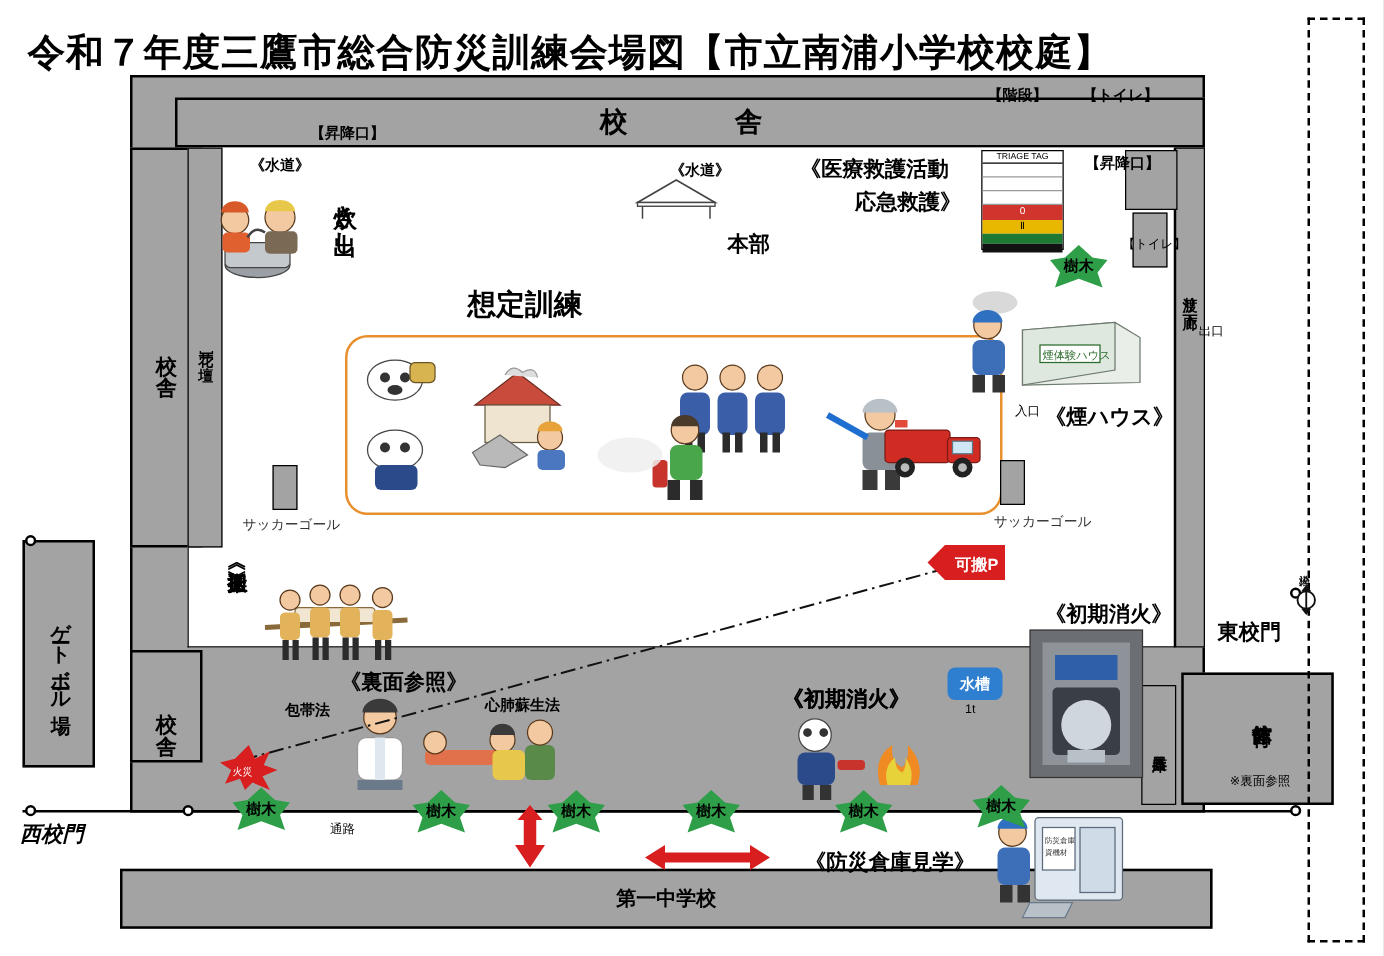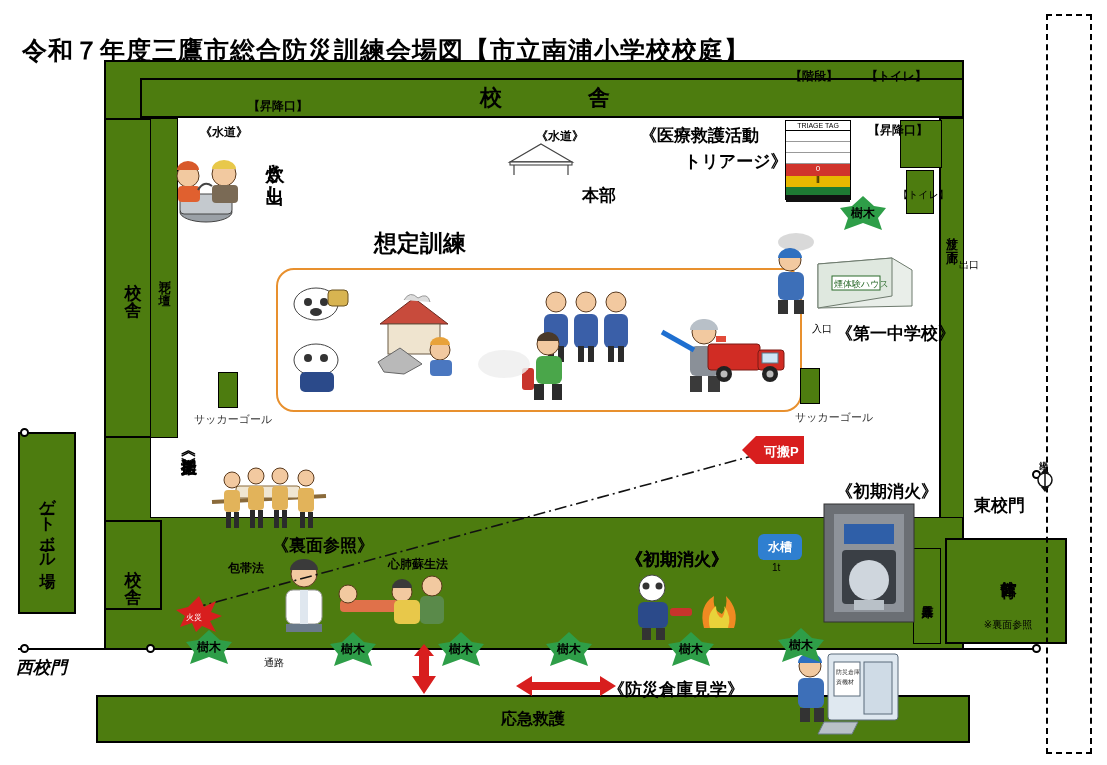--- a/index.html
+++ b/index.html
@@ -6,29 +6,29 @@
   body{
     width:1107px;height:765px;
     background:#ffffff;
     font-family:"Liberation Sans","DejaVu Sans",sans-serif;
     color:#000;
     position:relative;
     overflow:hidden;
   }
   .abs{position:absolute;}
   .title{
-    left:22px;top:34px;
-    font-size:25px;font-weight:bold;
+    left:22px;top:22px;
+    font-size:30px;font-weight:bold;
     letter-spacing:1px;
     white-space:nowrap;
   }
   
   .box{
     border:2px solid #000;
-    background:#4d7c0f;
+    background:#a3a3a3;
     box-sizing:border-box;
   }
   .thin{border-width:1px;}
   .lbl{
     display:flex;align-items:center;justify-content:center;
     text-align:center;
     box-sizing:border-box;
   }
   
   #ground-frame{left:104px;top:60px;width:860px;height:590px;}
@@ -136,21 +136,21 @@
   <span class="vlabel" style="font-size:12px;">器具庫</span>
 </div>
 <div class="abs box" id="gym">
   <div class="abs" style="left:0;top:14px;width:122px;text-align:center;">
     <span class="vlabel" style="font-size:16px;">体育館</span>
   </div>
   <div class="abs" style="left:0;top:78px;width:122px;text-align:center;font-size:10px;">※裏面参照</div>
 </div>
 
 <div class="abs box lbl" id="bottom-school">
-  <span style="font-size:16px;font-weight:bold;">応急救護</span>
+  <span style="font-size:16px;font-weight:bold;">第一中学校</span>
 </div>
 
 <div class="abs" id="dashed-right"></div>
 
 <div class="abs tag" style="left:790px;top:68px;">【階段】</div>
 <div class="abs tag" style="left:866px;top:68px;">【トイレ】</div>
 <div class="abs tag" style="left:248px;top:98px;">【昇降口】</div>
 <div class="abs tag" style="left:200px;top:124px;">《水道》</div>
 <div class="abs tag" style="left:536px;top:128px;">《水道》</div>
 
@@ -171,21 +171,21 @@
   <circle cx="56" cy="24" r="12" fill="#f2c9a0" stroke="#5a3a1e"></circle>
   <path d="M44 19 a12 9 0 0 1 24 0 z" fill="#e8c84a"></path>
   <rect x="44" y="35" width="26" height="18" rx="4" fill="#7a6a55"></rect>
   <path d="M30 40 q6 -10 14 -4" stroke="#444" fill="none" stroke-width="2"></path>
 </svg>
 <div class="abs" style="left:262px;top:150px;">
   <span class="vlabel" style="font-size:19px;">炊き出し</span>
 </div>
 
 <div class="abs tag-lg" style="left:640px;top:124px;">《医療救護活動</div>
-<div class="abs tag-lg" style="left:684px;top:150px;">トリアージ》</div>
+<div class="abs tag-lg" style="left:684px;top:150px;">応急救護》</div>
 
 <div class="abs" id="triage-card">
   <div style="font-size:7px;text-align:center;border-bottom:1px solid #000;padding:1px 0;">TRIAGE TAG</div>
   <div style="height:10px;border-bottom:1px solid #999;"></div>
   <div style="height:10px;border-bottom:1px solid #999;"></div>
   <div style="height:10px;border-bottom:1px solid #999;"></div>
   <div style="height:12px;background:#D0342C;color:#fff;font-size:8px;text-align:center;">0</div>
   <div style="height:11px;background:#E8B800;font-size:8px;text-align:center;">Ⅱ</div>
   <div style="height:8px;background:#1E7A33;"></div>
   <div style="height:7px;background:#111;"></div>
@@ -279,21 +279,21 @@
   <rect x="12" y="42" width="26" height="28" rx="6" fill="#3d6fb8"></rect>
   <rect x="12" y="70" width="10" height="14" fill="#333"></rect>
   <rect x="28" y="70" width="10" height="14" fill="#333"></rect>
   <polygon points="52,34 126,28 146,40 146,76 52,78" fill="#e9eee9" stroke="#6d7a6d"></polygon>
   <polygon points="52,34 126,28 126,66 52,78" fill="#dfe8df" stroke="#6d7a6d"></polygon>
   <rect x="66" y="46" width="48" height="14" fill="#fff" stroke="#2b6b2b"></rect>
   <text x="68" y="57" font-size="9" fill="#2b6b2b" font-family="sans-serif">煙体験ハウス</text>
 </svg>
 <div class="abs tag-sm" style="left:959px;top:258px;">出口</div>
 <div class="abs tag-sm" style="left:812px;top:322px;">入口</div>
-<div class="abs tag-lg" style="left:836px;top:322px;">《第一中学校》</div>
+<div class="abs tag-lg" style="left:836px;top:322px;">《煙ハウス》</div>
 
 <div class="tree" style="left:840px;top:196px;">
   <svg width="46" height="34">
       <polygon points="23,0 34,10 46,12 38,22 42,34 23,27 4,34 8,22 0,12 12,10" fill="#2E9E48"></polygon>
     </svg>
   <span>樹木</span>
 </div>
 
 <div class="abs" style="left:178px;top:432px;">
   <span class="vlabel" style="font-size:16px;">《担架搬送》</span>
@@ -382,21 +382,21 @@
   <circle cx="20" cy="16" r="3.5" fill="#333"></circle>
     <circle cx="33" cy="16" r="3.5" fill="#333"></circle>
   <rect x="12" y="32" width="30" height="26" rx="6" fill="#2b4a8a"></rect>
   <rect x="16" y="58" width="9" height="12" fill="#333"></rect>
     <rect x="30" y="58" width="9" height="12" fill="#333"></rect>
   <rect x="44" y="38" width="22" height="8" rx="3" fill="#c8342c"></rect>
   <path d="M78 58 q-6 -22 10 -32 q-2 14 8 18 q6 -8 4 -18 q14 14 8 32 z" fill="#f08a22"></path>
   <path d="M84 58 q-4 -14 6 -22 q0 10 6 12 q4 -6 2 -12 q8 10 4 22 z" fill="#e8d23a"></path>
 </svg>
 
-<div class="abs tag-lg" style="left:608px;top:678px;">《防災倉庫見学》</div>
+<div class="abs tag-lg" style="left:644px;top:678px;">《防災倉庫見学》</div>
 <svg class="abs" style="left:794px;top:648px;" width="110" height="92">
   <rect x="34" y="6" width="70" height="66" rx="3" fill="#dfe8f0" stroke="#5a6a7a"></rect>
   <rect x="40" y="14" width="26" height="34" fill="#fff" stroke="#5a6a7a"></rect>
   <text x="42" y="26" font-size="6" fill="#333" font-family="sans-serif">防災倉庫</text>
   <text x="42" y="36" font-size="6" fill="#333" font-family="sans-serif">資機材</text>
   <rect x="70" y="14" width="28" height="52" fill="#cfdbe6" stroke="#5a6a7a"></rect>
   <circle cx="16" cy="18" r="11" fill="#f2c9a0" stroke="#5a3a1e"></circle>
   <path d="M4 15 a12 10 0 0 1 24 0 z" fill="#2f70c0"></path>
   <rect x="4" y="30" width="26" height="30" rx="6" fill="#3d6fb8"></rect>
   <rect x="6" y="60" width="10" height="14" fill="#333"></rect>

